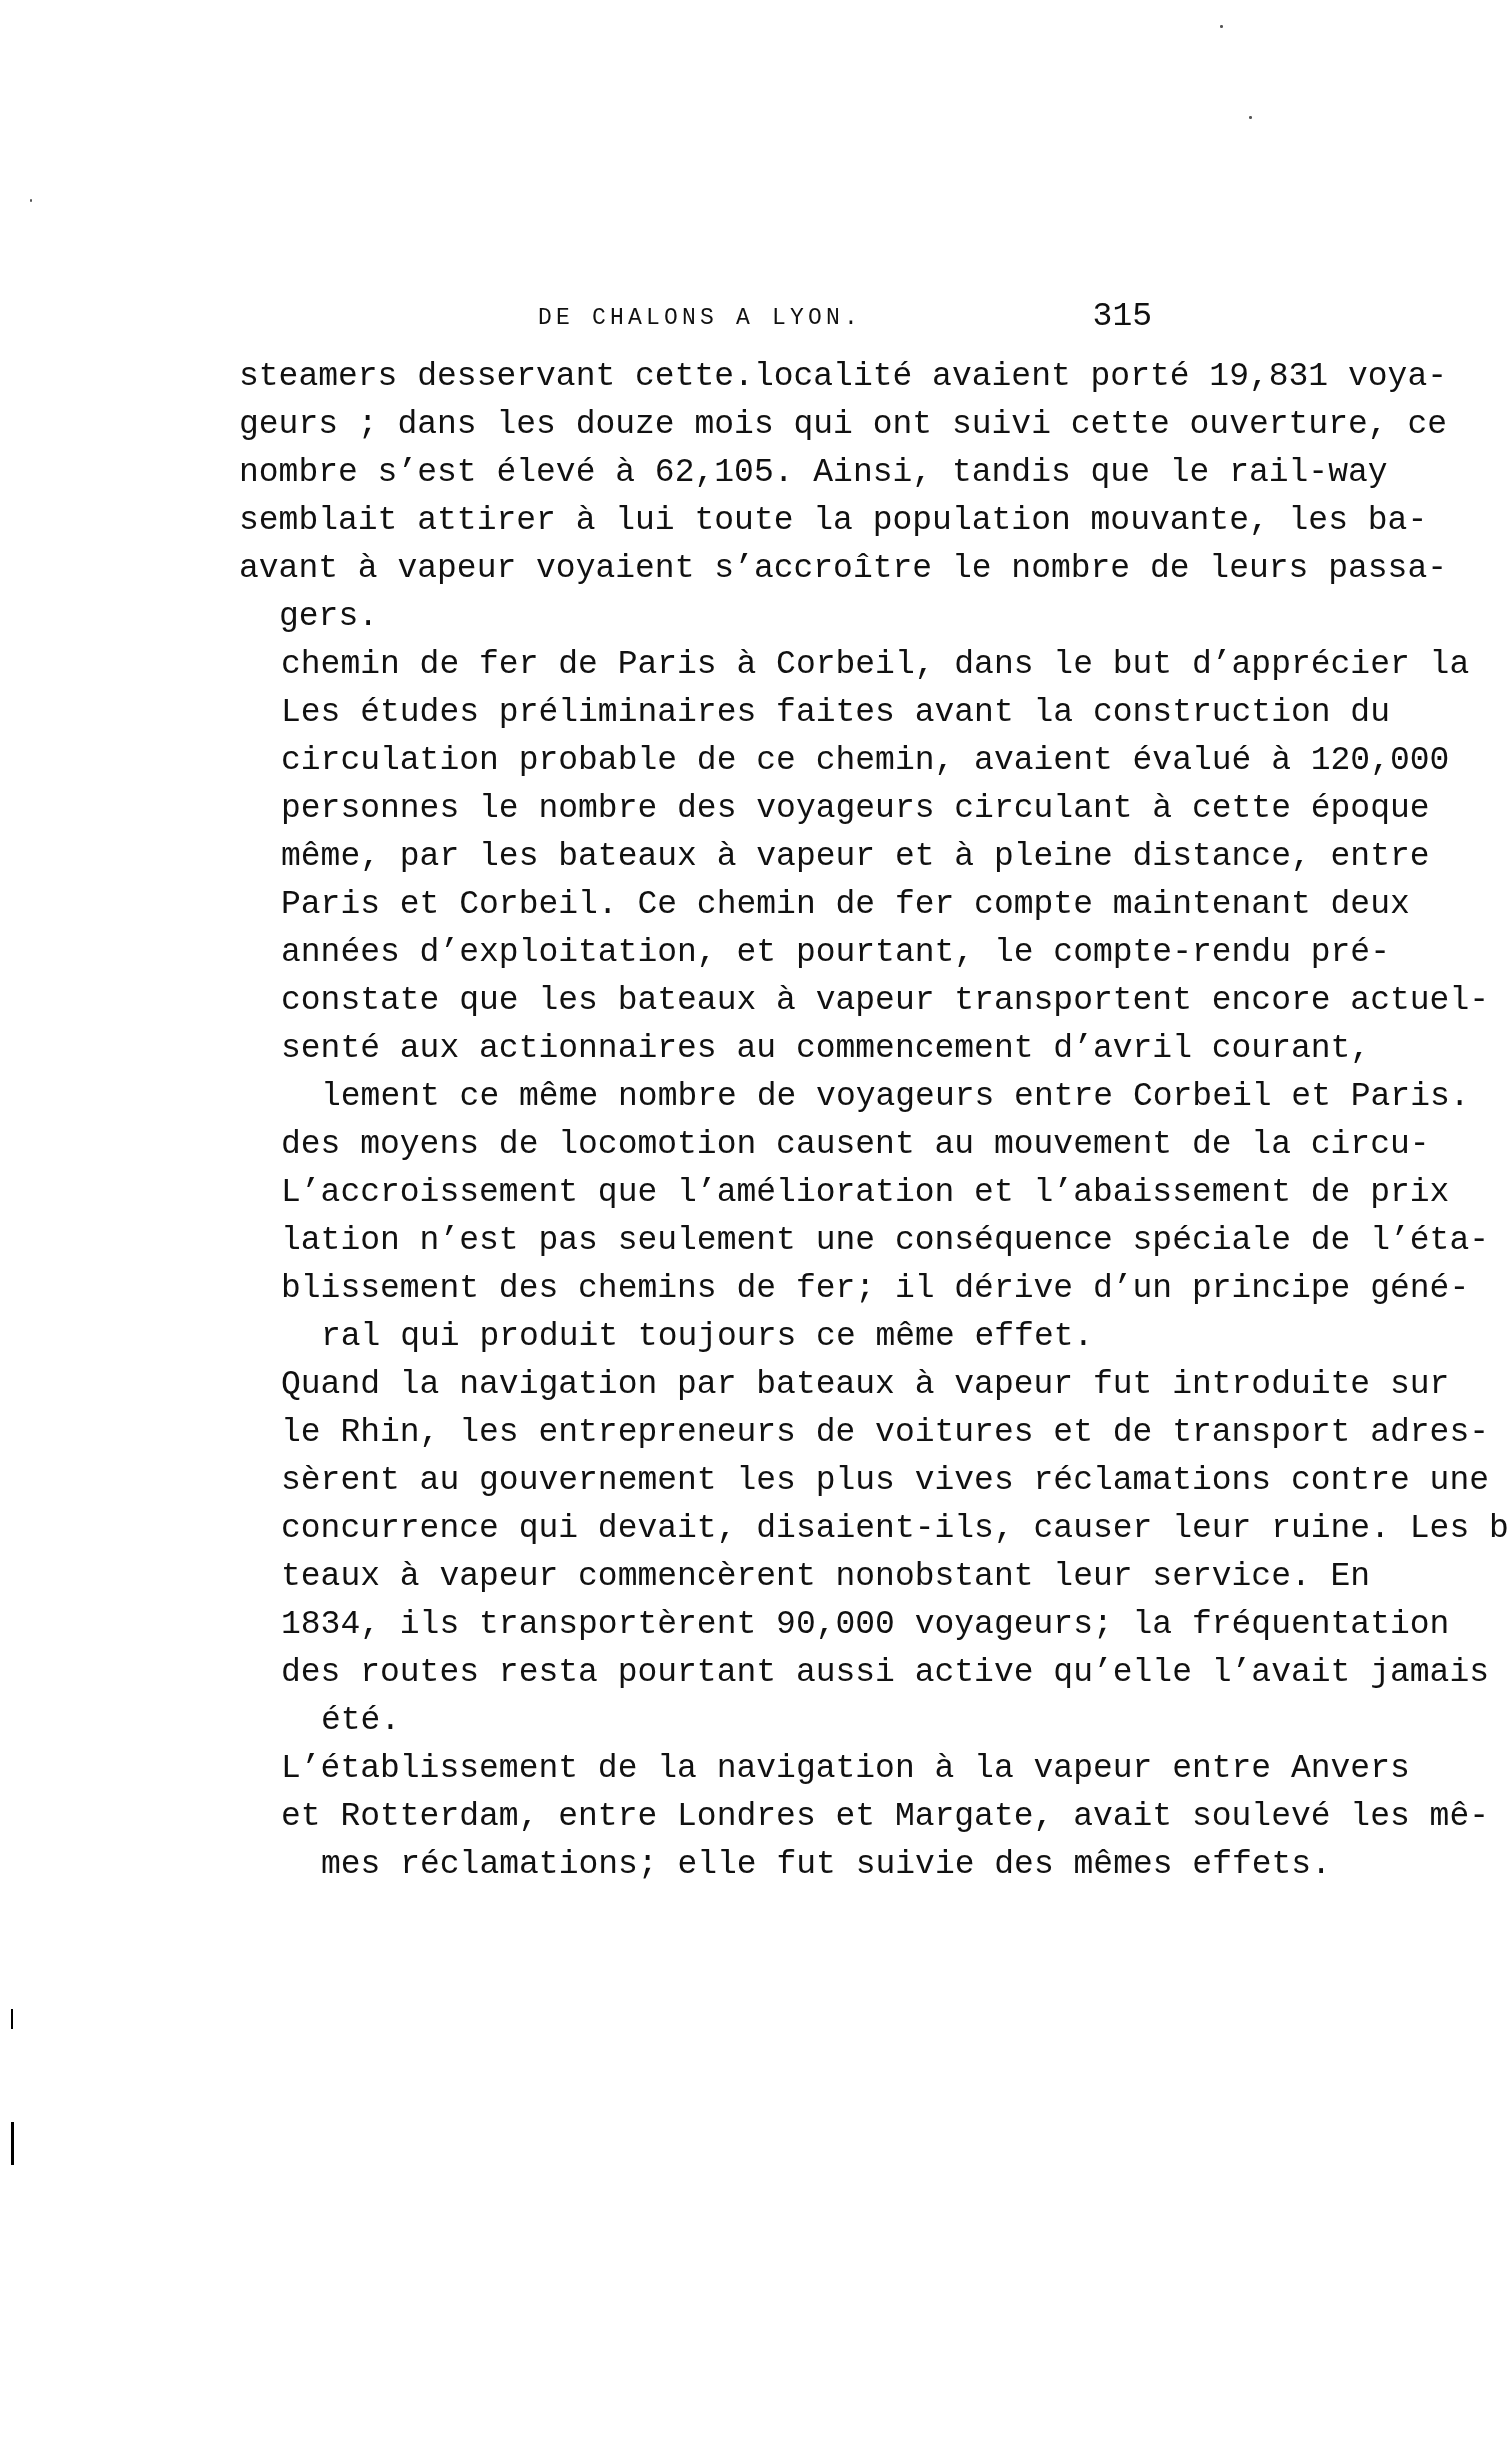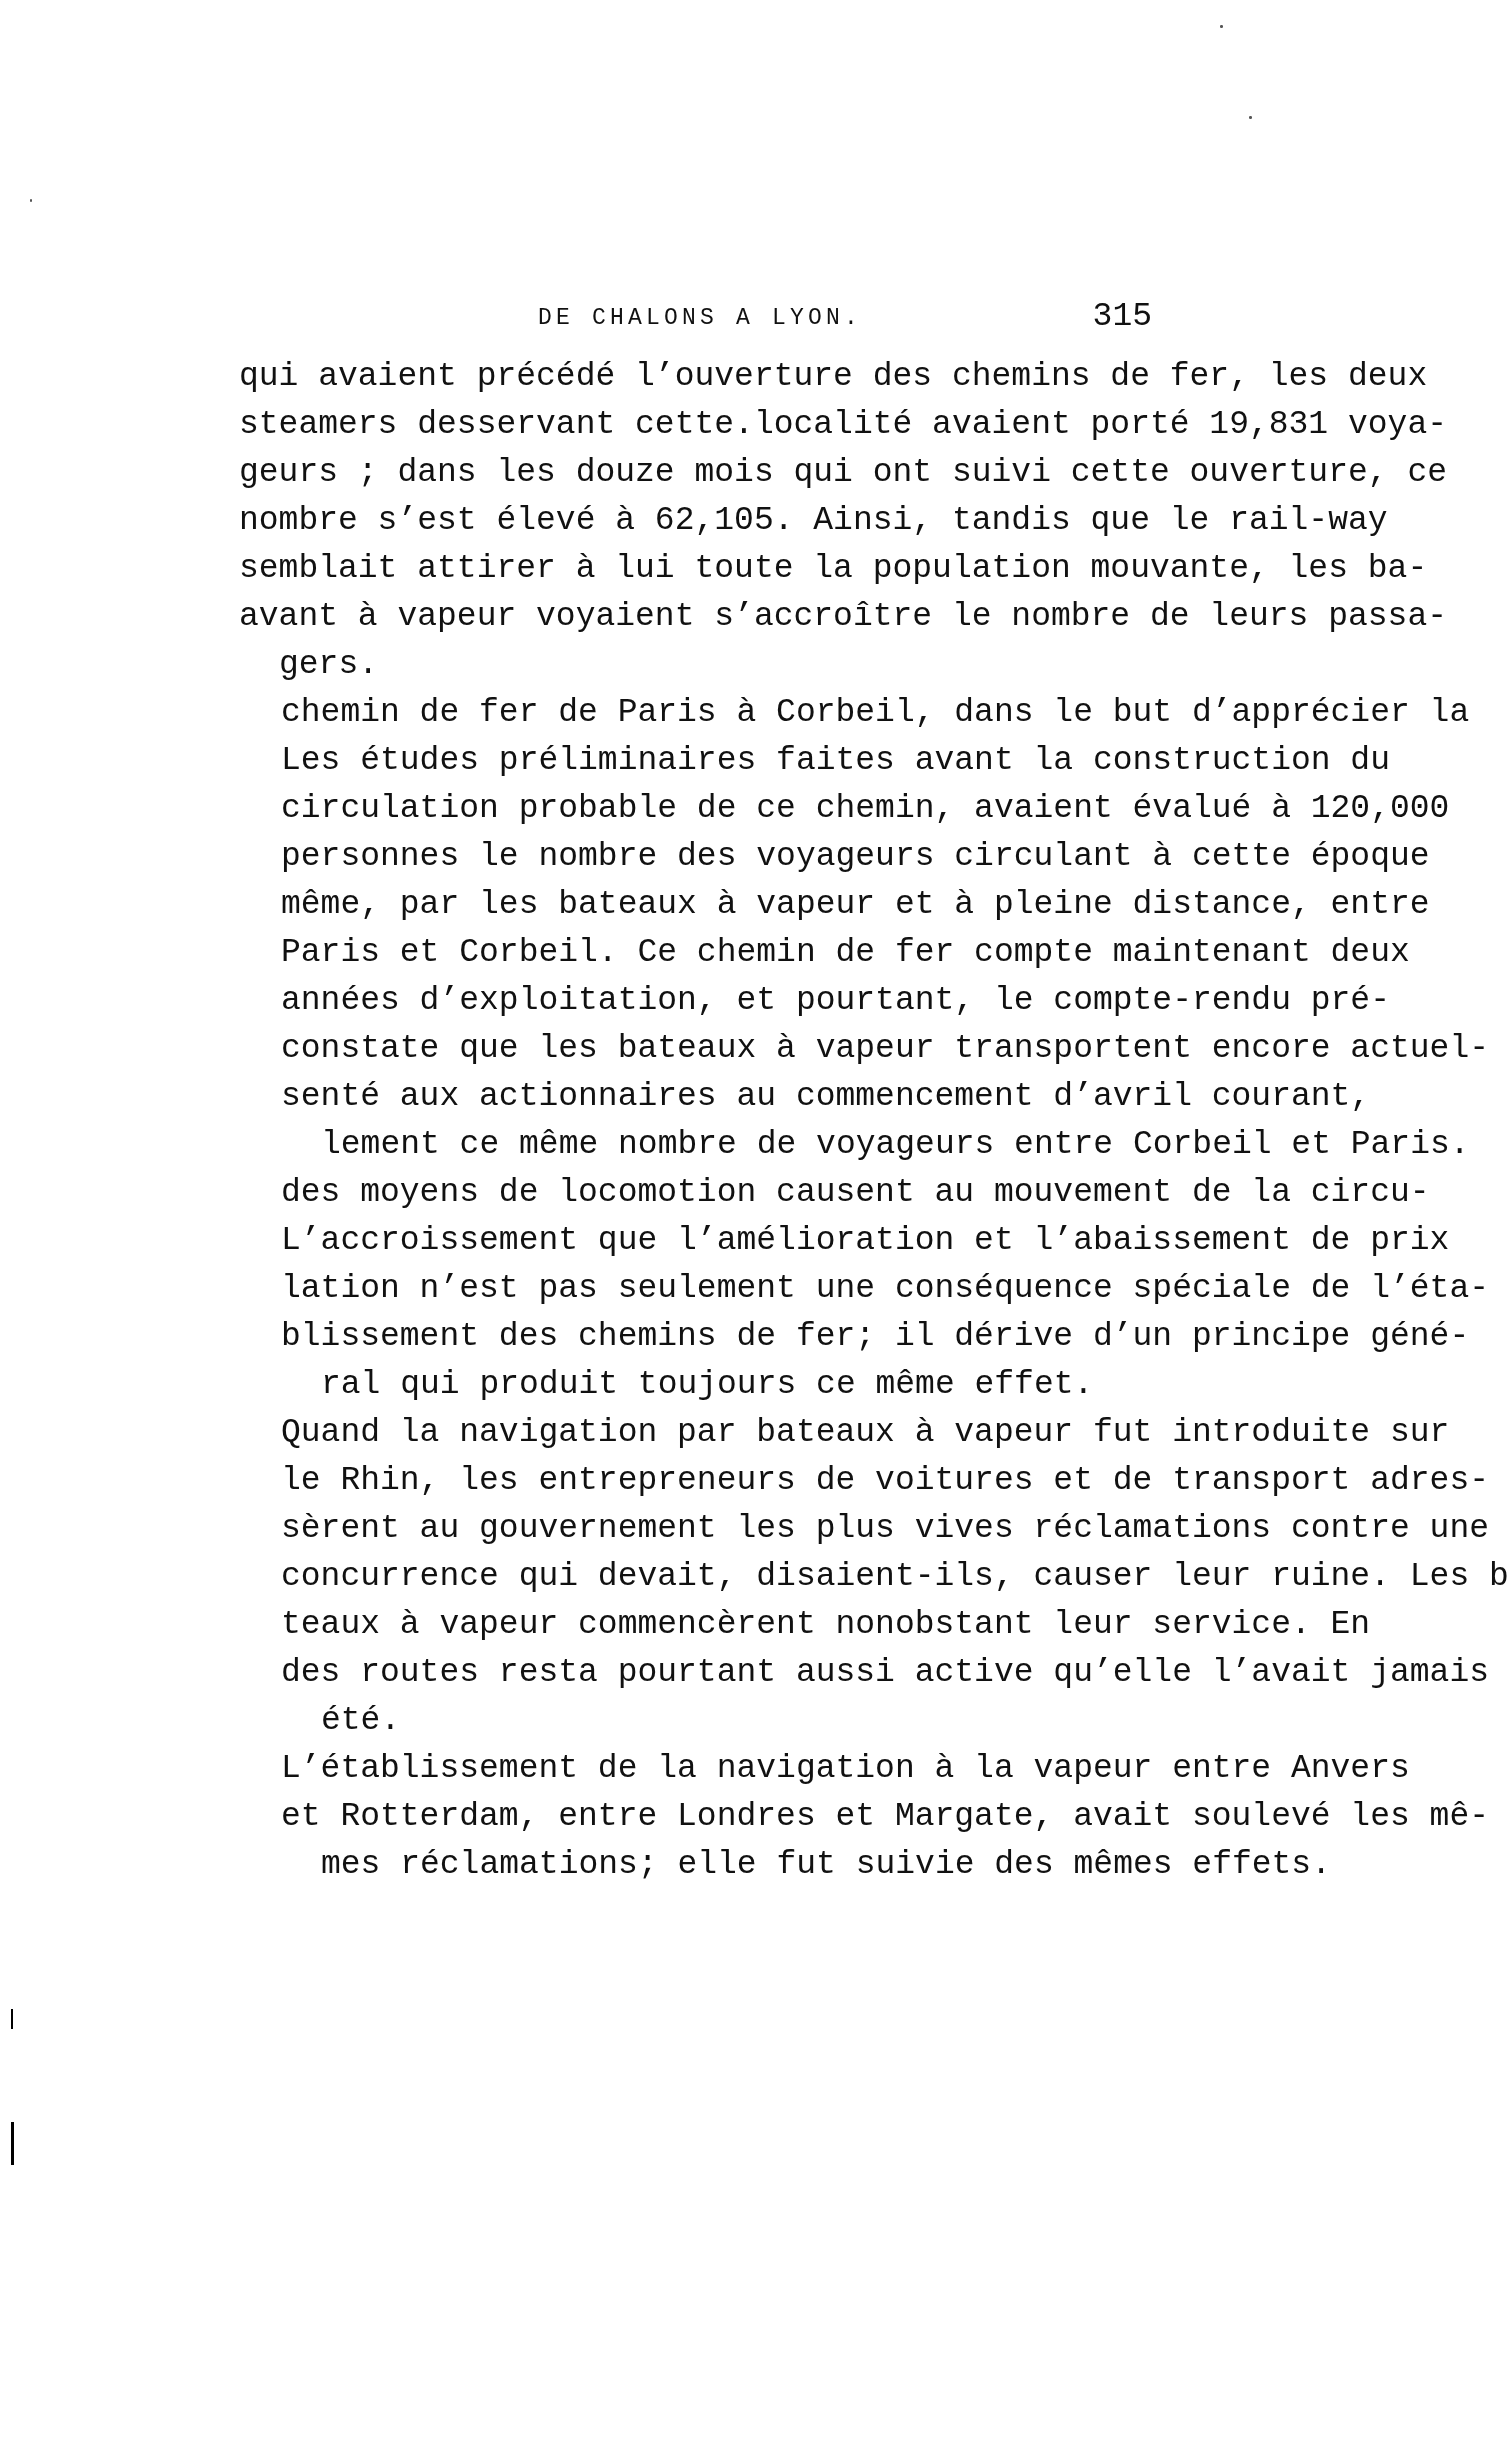--- a/index.html
+++ b/index.html
@@ -35,21 +35,20 @@
 <body>
 
 <div class="page">
   <div class="running-head">
     <span class="running-title">DE CHALONS A LYON.</span>
     <span class="page-number">315</span>
   </div>
 
   <div class="body-text" id="body-text">
       <p>
-        <span class="line">qui avaient précédé l’ouverture des chemins de fer, les deux</span>
         <span class="line">steamers desservant cette.localité avaient porté 19,831 voya-</span>
         <span class="line">geurs ; dans les douze mois qui ont suivi cette ouverture, ce</span>
         <span class="line">nombre s’est élevé à 62,105. Ainsi, tandis que le rail-way</span>
         <span class="line">semblait attirer à lui toute la population mouvante, les ba-</span>
         <span class="line">avant à vapeur voyaient s’accroître le nombre de leurs passa-</span>
         <span class="line last">gers.</span>
       </p>
       <p class="indent">
         <span class="line">chemin de fer de Paris à Corbeil, dans le but d’apprécier la</span>
         <span class="line" style="text-indent: 42px;">Les études préliminaires faites avant la construction du</span>
@@ -68,20 +67,21 @@
         <span class="line">lation n’est pas seulement une conséquence spéciale de l’éta-</span>
         <span class="line">blissement des chemins de fer; il dérive d’un principe géné-</span>
         <span class="line last">ral qui produit toujours ce même effet.</span>
       </p>
       <p class="indent">
         <span class="line" style="text-indent: 42px;">Quand la navigation par bateaux à vapeur fut introduite sur</span>
         <span class="line">le Rhin, les entrepreneurs de voitures et de transport adres-</span>
         <span class="line">sèrent au gouvernement les plus vives réclamations contre une</span>
         <span class="line">concurrence qui devait, disaient-ils, causer leur ruine. Les ba-</span>
         <span class="line">teaux à vapeur commencèrent nonobstant leur service. En</span>
+        <span class="line">1834, ils transportèrent 90,000 voyageurs; la fréquentation</span>
         <span class="line">des routes resta pourtant aussi active qu’elle l’avait jamais</span>
         <span class="line last">été.</span>
       </p>
       <p class="indent">
         <span class="line" style="text-indent: 42px;">L’établissement de la navigation à la vapeur entre Anvers</span>
         <span class="line">et Rotterdam, entre Londres et Margate, avait soulevé les mê-</span>
         <span class="line last">mes réclamations; elle fut suivie des mêmes effets.</span>
       </p>
     </div>
 

